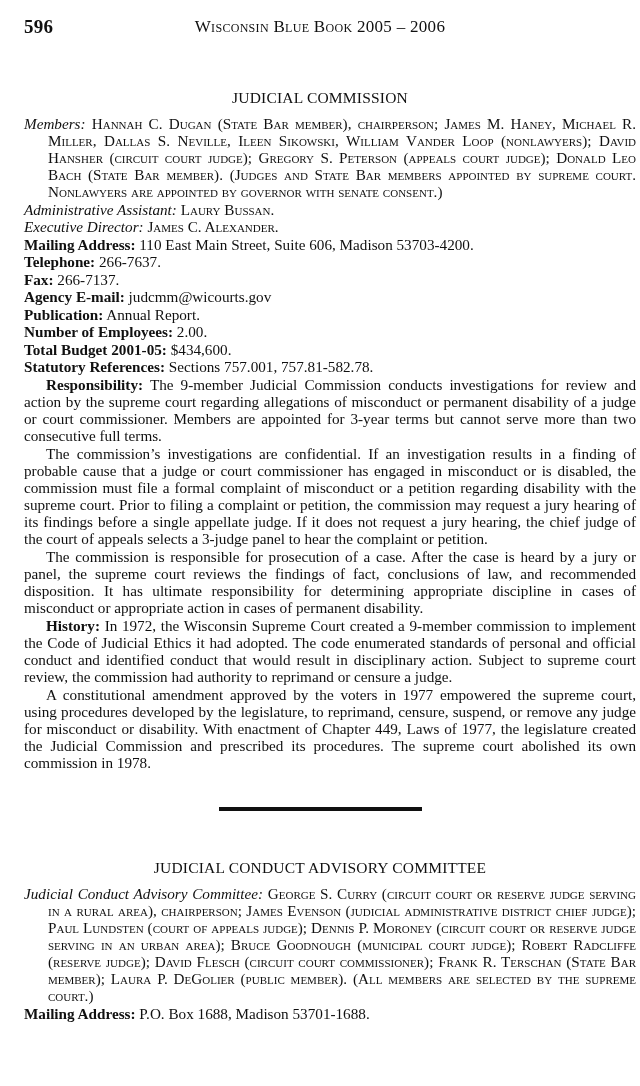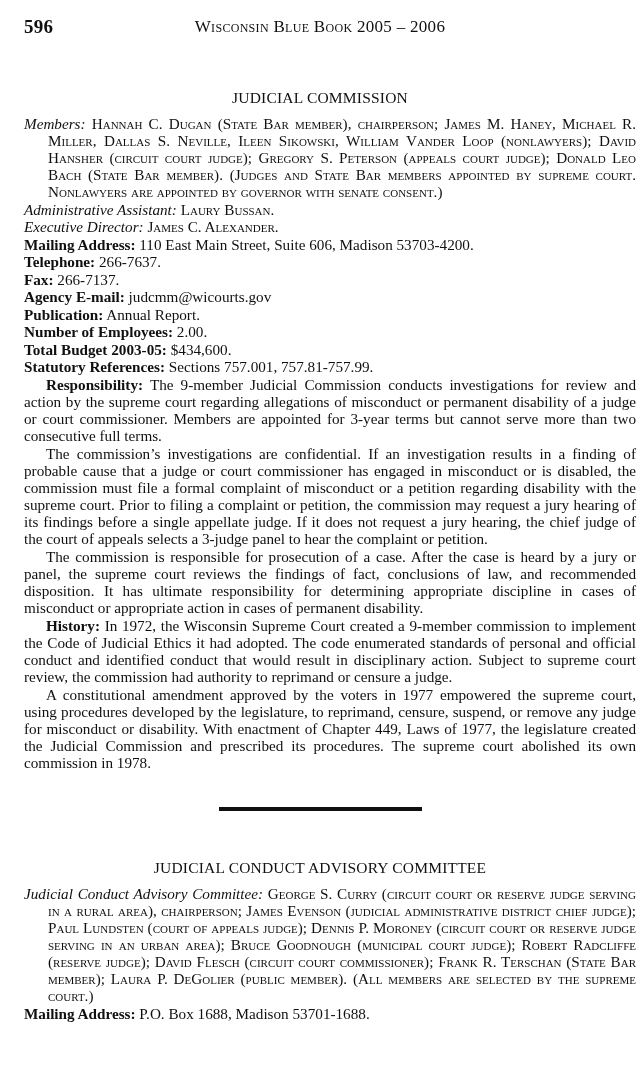--- a/index.html
+++ b/index.html
@@ -155,25 +155,25 @@
 
     <div class="block hanging directory-line">
       <span class="lead-bold">Publication:</span><span> Annual Report.</span>
     </div>
 
     <div class="block hanging directory-line">
       <span class="lead-bold">Number of Employees:</span><span> 2.00.</span>
     </div>
 
     <div class="block hanging directory-line">
-      <span class="lead-bold">Total Budget 2003-05:</span><span> $434,600.</span>
-    </div>
-
-    <div class="block hanging directory-line">
-      <span class="lead-bold">Statutory References:</span><span> Sections 757.001, 757.81-757.99.</span>
+      <span class="lead-bold">Total Budget 2001-05:</span><span> $434,600.</span>
+    </div>
+
+    <div class="block hanging directory-line">
+      <span class="lead-bold">Statutory References:</span><span> Sections 757.001, 757.81-582.78.</span>
     </div>
 
     <div class="block para">
       <span class="lead-bold">Responsibility:</span><span> The 9-member Judicial Commission conducts investigations for review and action by the supreme court regarding allegations of misconduct or permanent disability of a judge or court commissioner.  Members are appointed for 3-year terms but cannot serve more than two consecutive full terms.</span>
     </div>
 
     <div class="block para">
       <span>The commission’s investigations are confidential.  If an investigation results in a finding of probable cause that a judge or court commissioner has engaged in misconduct or is disabled, the commission must file a formal complaint of misconduct or a petition regarding disability with the supreme court.  Prior to filing a complaint or petition, the commission may request a jury hearing of its findings before a single appellate judge.  If it does not request a jury hearing, the chief judge of the court of appeals selects a 3-judge panel to hear the complaint or petition.</span>
     </div>
 

